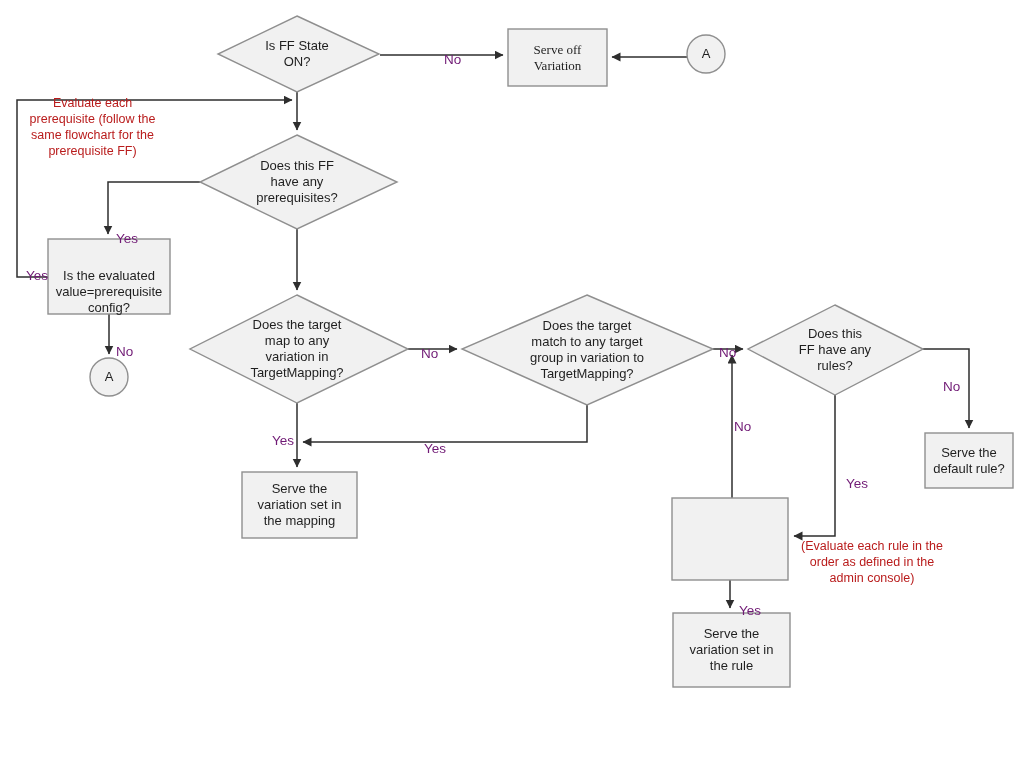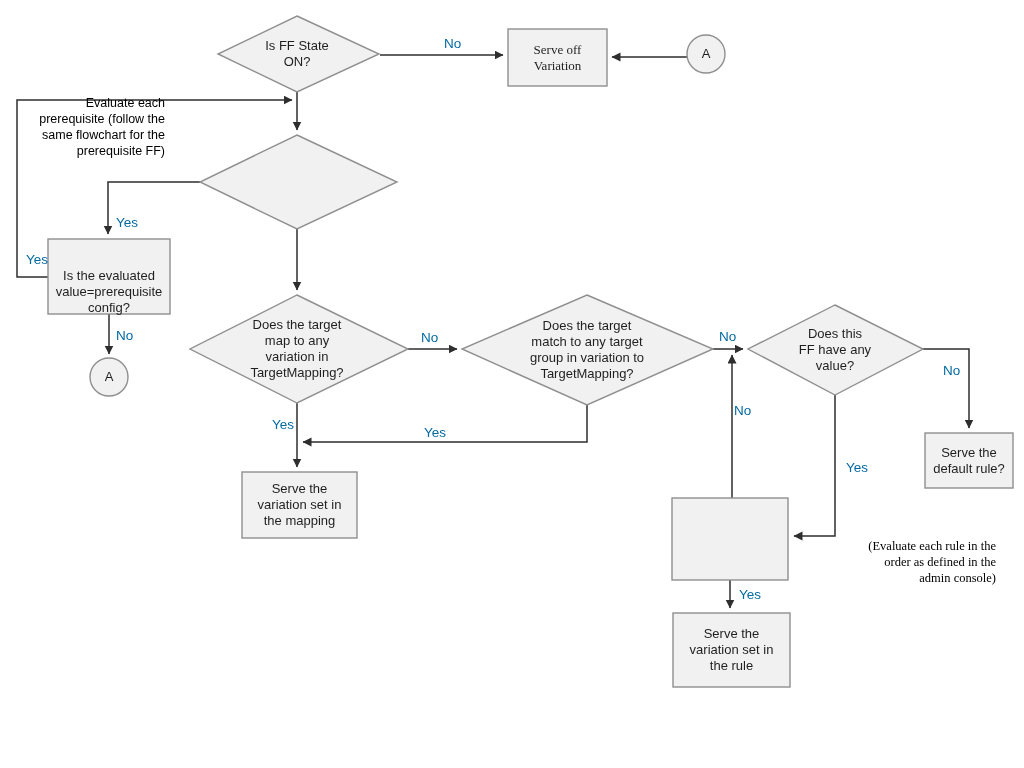--- a/index.html
+++ b/index.html
@@ -13,25 +13,25 @@
   }
   svg{position:absolute;left:0;top:0;}
   .shape-fill{fill:#f1f1f1;stroke:#8f8f8f;stroke-width:1.4;}
   .edge{fill:none;stroke:#2e2e2e;stroke-width:1.5;}
   .lbl{
     position:absolute;display:flex;align-items:center;justify-content:center;
     text-align:center;white-space:pre-line;
     font-size:13px;line-height:1.22;color:#1f1f1f;
   }
   .edge-lbl{
-    position:absolute;font-size:13.5px;color:#0369a1;white-space:nowrap;
+    position:absolute;font-size:13.5px;color:#701a75;white-space:nowrap;margin-top:16px;
   }
   .note{
-    position:absolute;font-size:12.5px;line-height:1.27;color:#000000;
-    white-space:pre-line;text-align:right;
+    position:absolute;font-size:12.5px;line-height:1.27;color:#b91c1c;
+    white-space:pre-line;text-align:center;
   }
 </style>
 </head>
 <body>
 
 <div class="canvas">
 
   <svg width="1024" height="768" viewBox="0 0 1024 768">
     <defs>
       <marker id="arw" markerUnits="userSpaceOnUse" markerWidth="10" markerHeight="10" refX="8.5" refY="4.5" orient="auto">
@@ -68,49 +68,52 @@
     <rect class="shape-fill" x="925" y="433" width="88" height="55"></rect>
     <rect class="shape-fill" x="672" y="498" width="116" height="82"></rect>
     <rect class="shape-fill" x="673" y="613" width="117" height="74"></rect>
   </svg>
 
   <div class="lbl" style="left:237px;top:34px;width:120px;height:40px;">Is FF State
 ON?</div>
   <div class="lbl" style="left:508px;top:29px;width:99px;height:57px;font-family:Liberation Serif, serif;">Serve off
 Variation</div>
   <div class="lbl" style="left:687px;top:35px;width:38px;height:38px;">A</div>
+  <div class="lbl" style="left:227px;top:158px;width:140px;height:48px;">Does this FF
+have any
+prerequisites?</div>
   <div class="lbl" style="left:50px;top:241px;width:118px;height:70px;margin-top:16px;">Is the evaluated
 value=prerequisite
 config?</div>
   <div class="lbl" style="left:90px;top:358px;width:38px;height:38px;">A</div>
   <div class="lbl" style="left:232px;top:320px;width:130px;height:58px;">Does the target
 map to any
 variation in
 TargetMapping?</div>
   <div class="lbl" style="left:507px;top:322px;width:160px;height:56px;">Does the target
 match to any target
 group in variation to
 TargetMapping?</div>
   <div class="lbl" style="left:780px;top:326px;width:110px;height:48px;">Does this
 FF have any
-value?</div>
+rules?</div>
   <div class="lbl" style="left:242px;top:472px;width:115px;height:66px;">Serve the
 variation set in
 the mapping</div>
   <div class="lbl" style="left:925px;top:433px;width:88px;height:55px;">Serve the
 default rule?</div>
   <div class="lbl" style="left:673px;top:613px;width:117px;height:74px;">Serve the
 variation set in
 the rule</div>
 
   <div class="note" style="left:20px;top:96px;width:145px;">Evaluate each
 prerequisite (follow the
 same flowchart for the
 prerequisite FF)</div>
-  <div class="note" style="left:836px;top:539px;width:160px;font-family:Liberation Serif, serif;">(Evaluate each rule in the
+  <div class="note" style="left:792px;top:539px;width:160px;">(Evaluate each rule in the
 order as defined in the
 admin console)</div>
 
   <div class="edge-lbl" style="left:444px;top:36px;">No</div>
   <div class="edge-lbl" style="left:116px;top:215px;">Yes</div>
   <div class="edge-lbl" style="left:26px;top:252px;">Yes</div>
   <div class="edge-lbl" style="left:116px;top:328px;">No</div>
   <div class="edge-lbl" style="left:421px;top:330px;">No</div>
   <div class="edge-lbl" style="left:272px;top:417px;">Yes</div>
   <div class="edge-lbl" style="left:424px;top:425px;">Yes</div>

